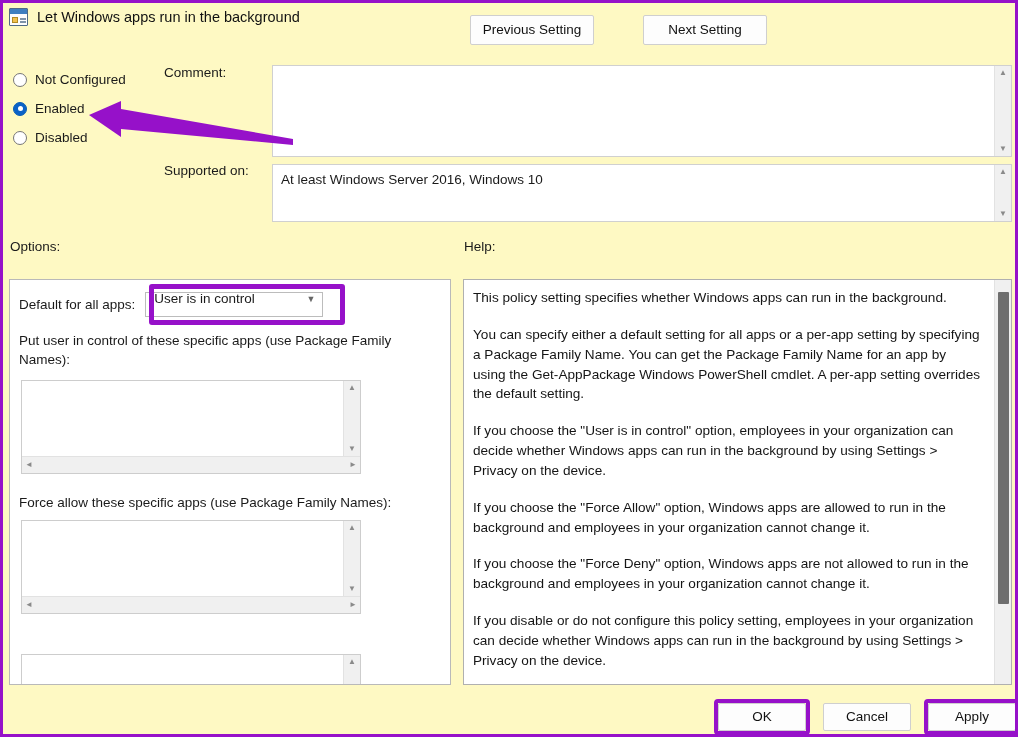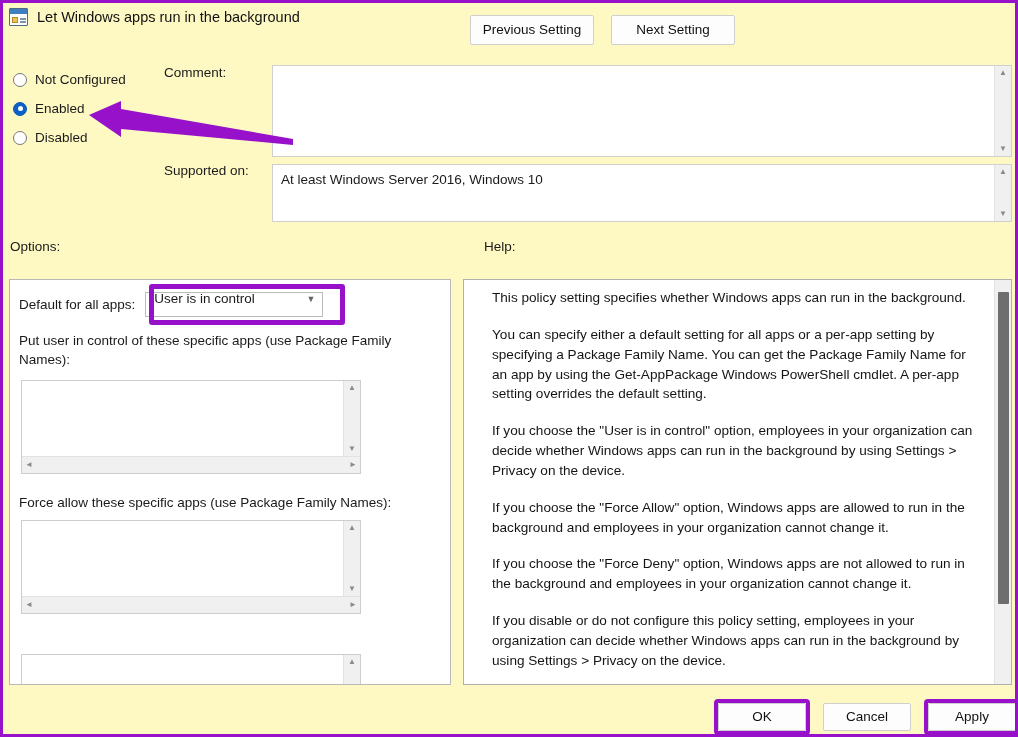--- a/index.html
+++ b/index.html
@@ -84,21 +84,21 @@
     align-items: center;
     justify-content: center;
   }
   .nav-buttons {
     position: absolute;
     left: 467px; top: 12px;
     display: flex;
     gap: 17px;
   }
   .nav-buttons .btn { width: 124px; height: 30px; }
-  .nav-buttons .btn.next { width: 124px; }
+  .nav-buttons .btn.next { width: 124px; margin-left: 32px; }
 
   
   .radio-group {
     position: absolute;
     left: 10px; top: 62px;
     width: 150px;
   }
   .radio-row {
     display: flex;
     align-items: center;
@@ -131,21 +131,21 @@
 
   
   .field-label {
     position: absolute;
     font-size: 13.5px;
     color: #1a1a1a;
   }
   .lbl-comment { left: 161px; top: 62px; }
   .lbl-supported { left: 161px; top: 160px; }
   .lbl-options { left: 7px; top: 236px; }
-  .lbl-help { left: 461px; top: 236px; margin-left: 20px; }
+  .lbl-help { left: 461px; top: 236px; }
 
   .textbox {
     position: absolute;
     background: #ffffff;
     border: 1px solid #d0d0d0;
     box-sizing: border-box;
     display: flex;
   }
   .box-comment { left: 269px; top: 62px; width: 740px; height: 92px; }
   .box-supported { left: 269px; top: 161px; width: 740px; height: 58px; }
@@ -242,21 +242,20 @@
   
   .help-panel {
     position: absolute;
     left: 460px; top: 276px;
     width: 549px; height: 406px;
     background: #ffffff;
     border: 1px solid #b0b0b0;
     box-sizing: border-box;
     display: flex;
     overflow: hidden;
-    padding-left: 19px;
   }
   .help-text {
     flex: 1 1 auto;
     padding: 8px 12px 0 9px;
     overflow: hidden;
   }
   .help-text p {
     margin: 0 0 17px 0;
     font-size: 13.6px;
     line-height: 1.46;

